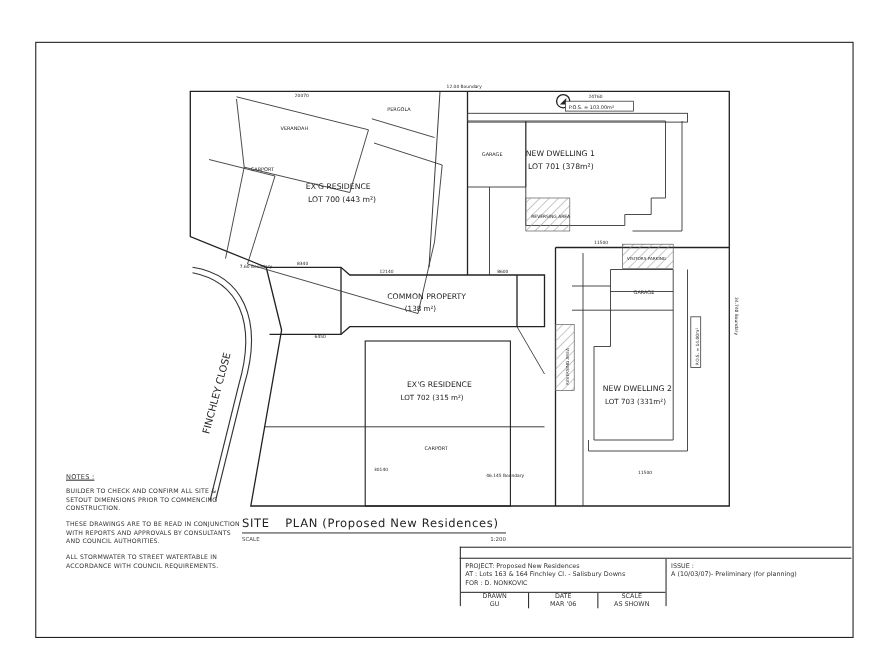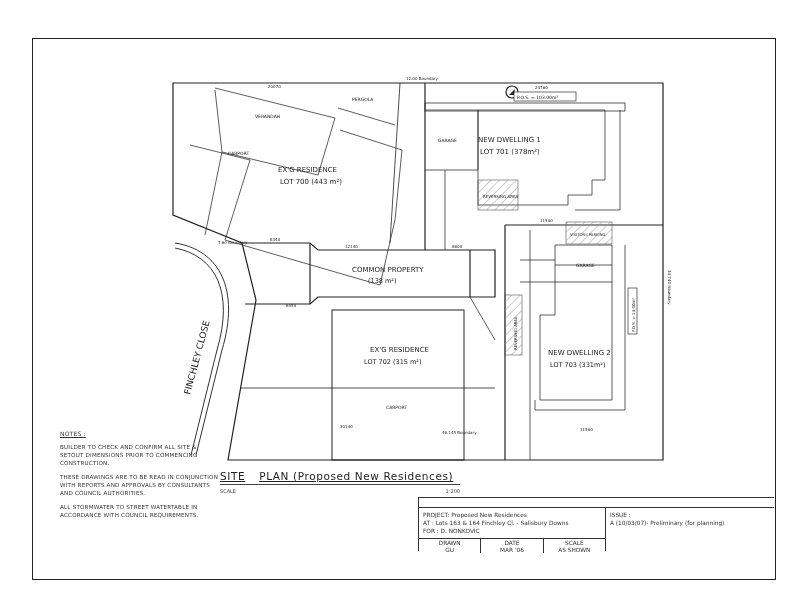--- a/index.html
+++ b/index.html
@@ -4,21 +4,21 @@
 <style>
   html,body{margin:0;padding:0;background:#fff;}
   body{width:800px;height:600px;position:relative;overflow:hidden;font-family:"DejaVu Sans",sans-serif;color:#222;}
   .sheet{position:absolute;left:32px;top:38px;width:742px;height:540px;border:1.5px solid #222;background:#fff;}
   svg.plan{position:absolute;left:0;top:0;width:800px;height:600px;}
   .t{font-family:"DejaVu Sans",sans-serif;fill:#222;}
   .notes{position:absolute;left:60px;top:430px;width:160px;font-size:5.6px;line-height:8px;color:#333;letter-spacing:.2px;}
   .notes .h{text-decoration:underline;margin-bottom:5px;font-size:6px;}
   .notes p{margin:0 0 6px 0;}
   .title{position:absolute;left:220px;top:470px;width:240px;}
-  .title .main{font-size:10.5px;letter-spacing:.6px;border-bottom:1px solid #444;padding-bottom:2px;text-decoration:underline;}
+  .title .main{font-size:10.5px;letter-spacing:.6px;border-bottom:1px solid #444;padding-bottom:2px;}
   .title .main .gap{display:inline-block;width:14px;}
   .title .scale{display:flex;justify-content:space-between;font-size:5px;margin-top:3px;color:#444;}
   .tblock{position:absolute;left:418px;top:507px;width:355px;height:43px;border:1px solid #333;border-right:none;border-bottom:none;display:flex;font-size:5.8px;color:#333;}
   .tblock .left{width:186px;border-right:1px solid #333;display:flex;flex-direction:column;}
   .tblock .proj{padding:3px 4px;line-height:8px;flex:1;}
   .tblock .row{display:flex;border-top:1px solid #333;height:15px;}
   .tblock .cell{flex:1;text-align:center;line-height:6.5px;padding-top:1px;border-right:1px solid #333;}
   .tblock .cell:last-child{border-right:none;}
   .tblock .issue{padding:3px 4px;line-height:8px;}
   .tblock-top{position:absolute;left:418px;top:497px;width:355px;height:10px;border-top:1px solid #333;border-left:1px solid #333;}

